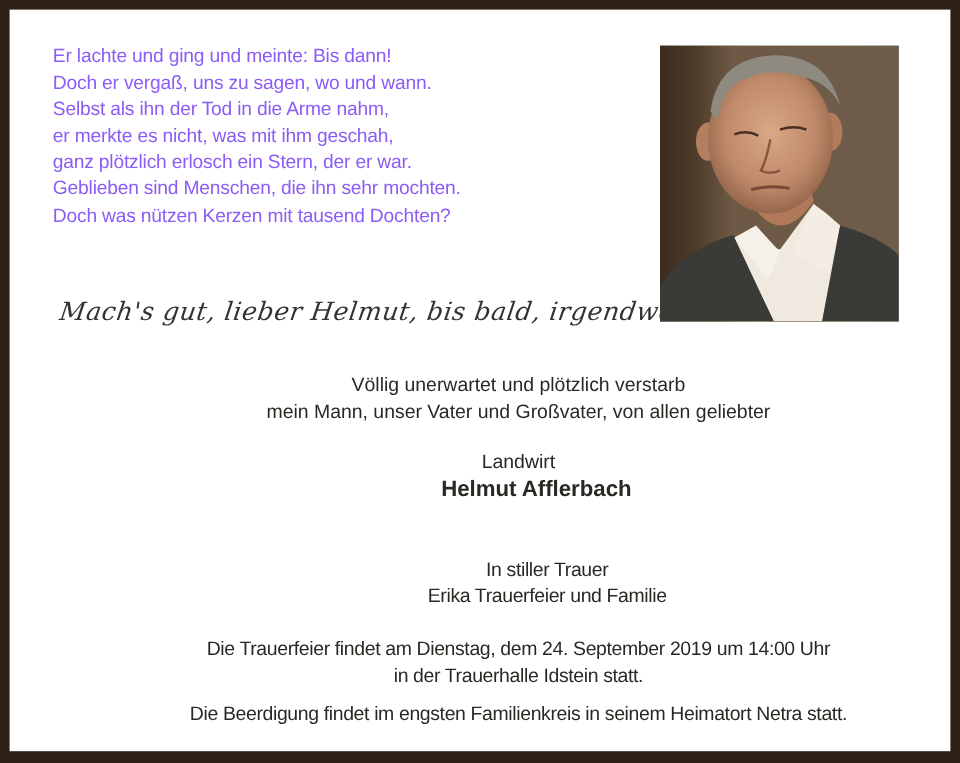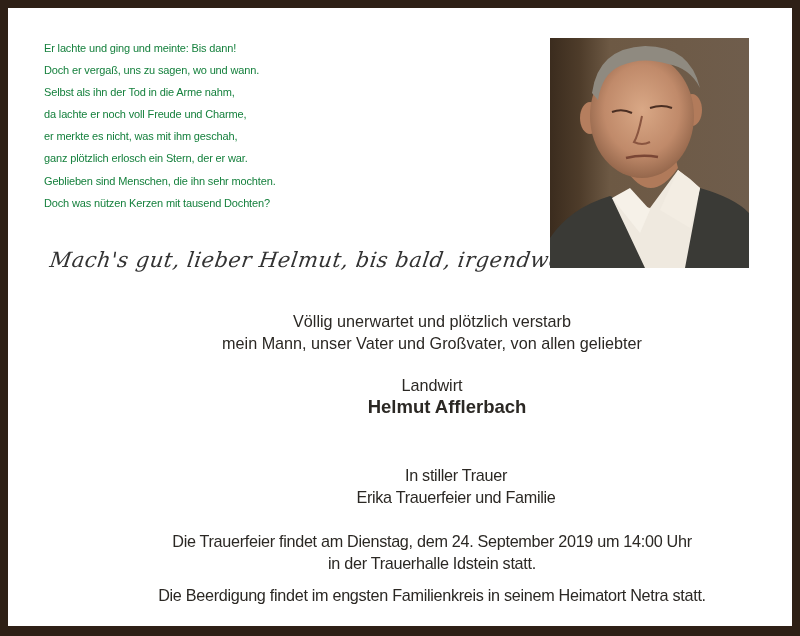--- a/index.html
+++ b/index.html
@@ -21,24 +21,24 @@
       top: 8px;
       width: 784px;
       height: 618px;
       background: #ffffff;
     }
     .poem {
       position: absolute;
       left: 36px;
       top: 29px;
       width: 470px;
-      font-size: 11px;
+      font-size: 16px;
       line-height: 22.1px;
       letter-spacing: -0.15px;
-      color: #15803d;
+      color: #8b5cf6;
     }
     .poem .line {
       display: block;
       white-space: nowrap;
     }
     .signature {
       position: absolute;
       left: 42px;
       top: 240px;
       width: 470px;
@@ -91,21 +91,20 @@
   </style>
 </head>
 <body>
 
 <div class="frame">
 
   <div class="poem">
     <span class="line">Er lachte und ging und meinte: Bis dann!</span>
     <span class="line">Doch er vergaß, uns zu sagen, wo und wann.</span>
     <span class="line">Selbst als ihn der Tod in die Arme nahm,</span>
-    <span class="line">da lachte er noch voll Freude und Charme,</span>
     <span class="line">er merkte es nicht, was mit ihm geschah,</span>
     <span class="line">ganz plötzlich erlosch ein Stern, der er war.</span>
     <span class="line">Geblieben sind Menschen, die ihn sehr mochten.</span>
     <span class="line">Doch was nützen Kerzen mit tausend Dochten?</span>
   </div>
 
   <div class="signature">Mach's gut, lieber Helmut, bis bald, irgendwo!</div>
 
   <div class="photo" title="Portrait of an elderly man with grey hair, white shirt and dark cardigan">
     <svg width="199" height="230" viewBox="0 0 199 230" xmlns="http://www.w3.org/2000/svg">

